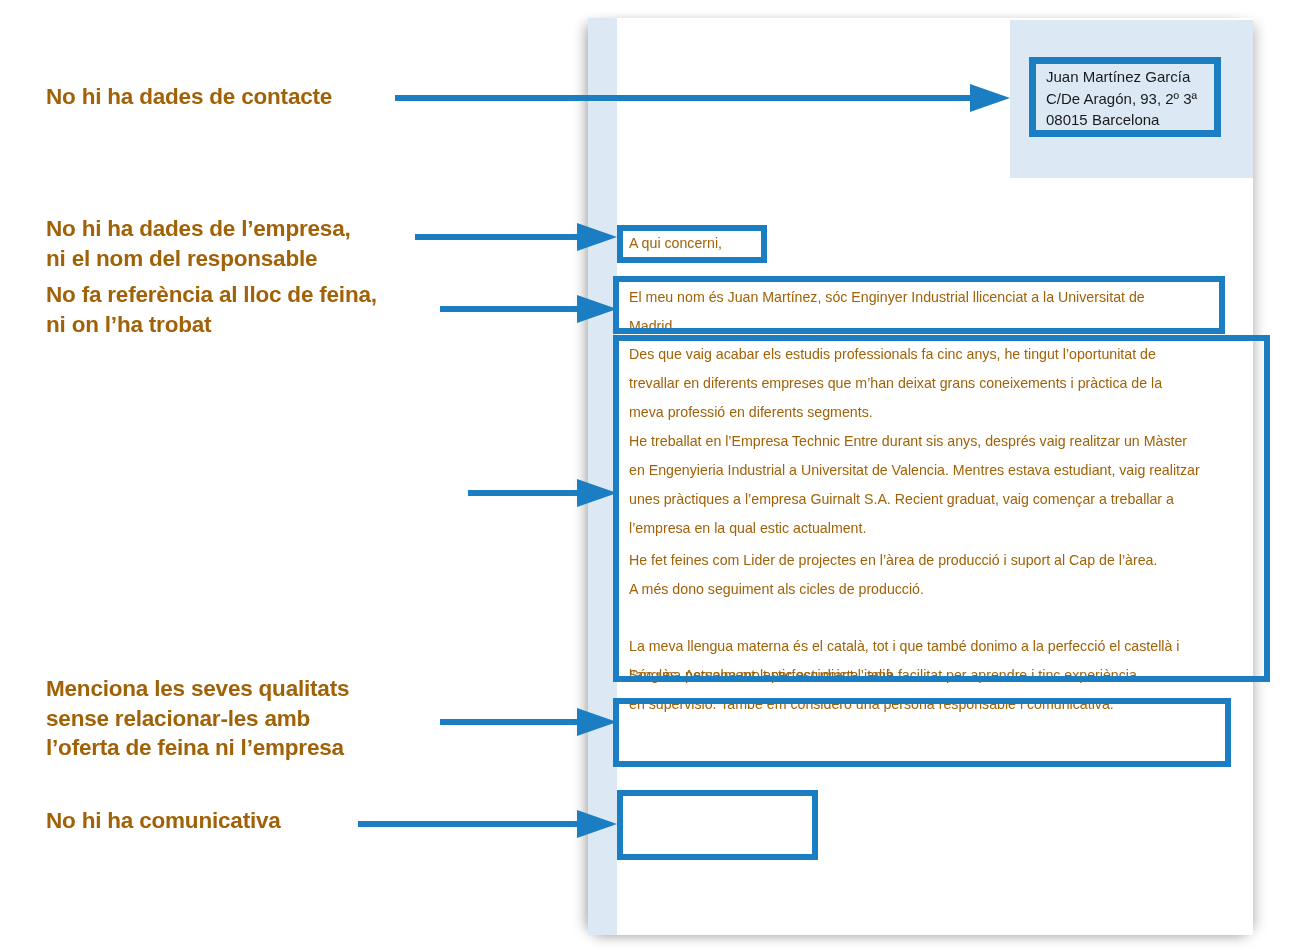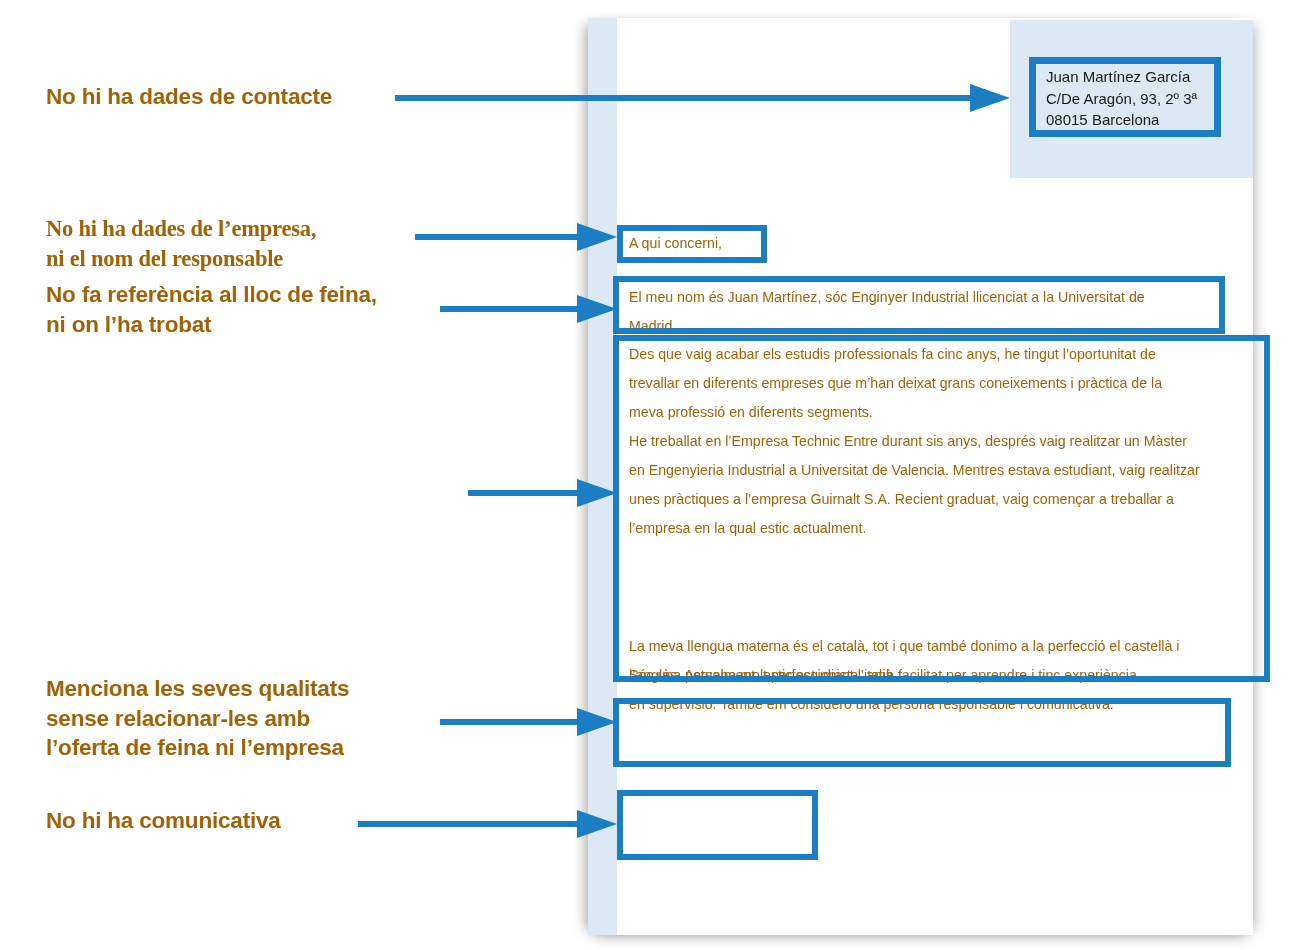--- a/index.html
+++ b/index.html
@@ -129,20 +129,22 @@
 
   <div class="doc-text" style="left:629px; top:340px; width:620px;">Des que vaig acabar els estudis professionals fa cinc anys, he tingut l’oportunitat de
 trevallar en diferents empreses que m’han deixat grans coneixements i pràctica de la
 meva professió en diferents segments.</div>
 
   <div class="doc-text" style="left:629px; top:427px; width:625px;">He treballat en l’Empresa Technic Entre durant sis anys, després vaig realitzar un Màster
 en Engenyieria Industrial a Universitat de Valencia. Mentres estava estudiant, vaig realitzar
 unes pràctiques a l’empresa Guirnalt S.A. Recient graduat, vaig començar a treballar a
 l’empresa en la qual estic actualment.</div>
 
+  <div class="doc-text" style="left:629px; top:546px; width:620px;">He fet feines com Lider de projectes en l’àrea de producció i suport al Cap de l’àrea.
+A més dono seguiment als cicles de producció.</div>
 
   <div class="doc-text" style="left:629px; top:632px; width:620px;">La meva llengua materna és el català, tot i que també donimo a la perfecció el castellà i
 l’anglès. Actualment, estic estudiant l’italià.</div>
 
   <div class="doc-text" style="left:629px; top:661px; width:600px;">Sóc una persona molt perfeccionista, amb facilitat per aprendre i tinc experiència
 en supervisió. També em considero una persona responsable i comunicativa.</div>
 
   <div class="doc-text" style="left:629px; top:800px; width:180px;"></div>
 
   <div class="hl addr" style="left:1029px; top:57px; width:192px; height:80px;"></div>
@@ -152,21 +154,21 @@
   <div class="hl" style="left:613px; top:276px; width:612px; height:58px;"></div>
 
   <div class="hl" style="left:613px; top:335px; width:657px; height:347px;"></div>
 
   <div class="hl" style="left:613px; top:698px; width:618px; height:69px;"></div>
 
   <div class="hl" style="left:617px; top:790px; width:201px; height:70px;"></div>
 
   <div class="note" style="left:46px; top:82px;">No hi ha dades de contacte</div>
 
-  <div class="note" style="left:46px; top:214px;font-family:Liberation Serif, serif;">No hi ha dades de l’empresa,
+  <div class="note" style="left:46px; top:214px;">No hi ha dades de l’empresa,
 ni el nom del responsable</div>
 
   <div class="note" style="left:46px; top:280px;">No fa referència al lloc de feina,
 ni on l’ha trobat</div>
 
 
   <div class="note" style="left:46px; top:674px;">Menciona les seves qualitats
 sense relacionar-les amb
 l’oferta de feina ni l’empresa</div>
 

